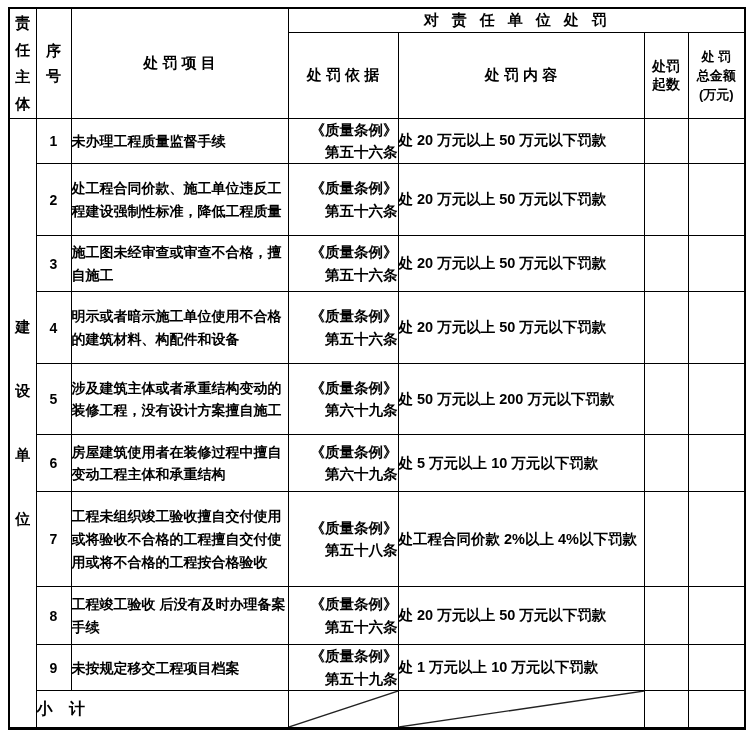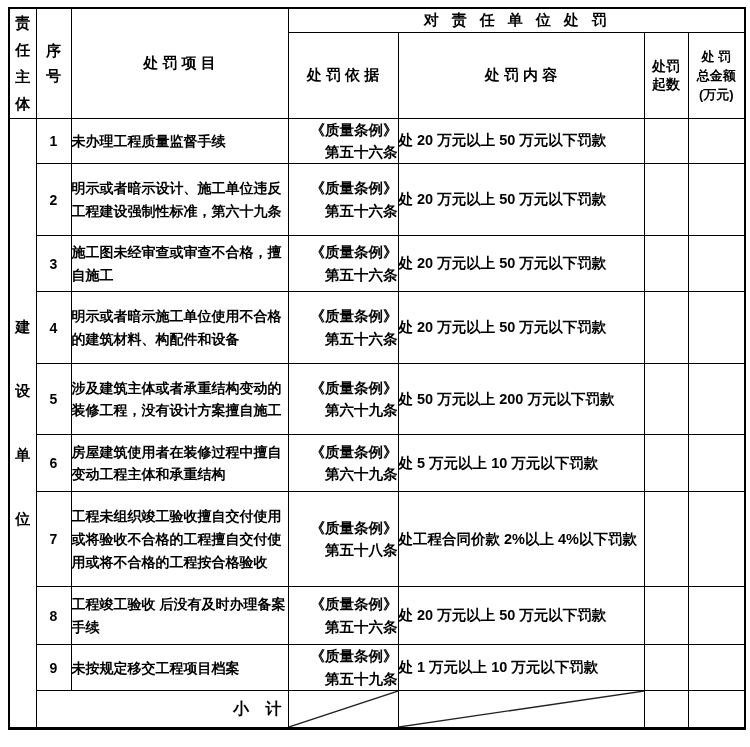--- a/index.html
+++ b/index.html
@@ -18,21 +18,21 @@
   .hdr{font-size:15px;text-align:center;}
   .hdr-entity{font-size:15px;line-height:27px;text-align:center;white-space:pre-line;}
   .hdr-no{font-size:15px;line-height:25px;text-align:center;white-space:pre-line;}
   .hdr-count{font-size:14px;line-height:18px;text-align:center;white-space:pre-line;}
   .hdr-total{font-size:13px;line-height:19px;text-align:center;white-space:pre-line;}
   .entity-body{font-size:15px;line-height:64px;text-align:center;white-space:pre-line;}
   .no-cell{font-size:14px;text-align:center;}
   .item{font-size:14px;line-height:1.62;text-align:left;padding:3px 4px 3px 8px;}
   .basis{font-size:14.5px;line-height:1.55;text-align:right;white-space:pre-line;}
   .content{font-size:14.5px;text-align:left;padding-left:10px;padding-right:4px;margin-top:16px;}
-  .subtotal{font-size:16px;text-align:right;letter-spacing:6px;}
+  .subtotal{font-size:16px;text-align:left;letter-spacing:6px;}
   td.diag{position:relative;}
   td.diag svg{position:absolute;left:0;top:0;width:100%;height:100%;display:block;}
 </style>
 </head>
 <body>
 
 <div class="page">
   <table class="penalty">
     <colgroup>
       <col style="width:27px">
@@ -75,21 +75,21 @@
       <td class="item">未办理工程质量监督手续</td>
       <td class="basis">《质量条例》
 第五十六条</td>
       <td class="content">处 20 万元以上 50 万元以下罚款</td>
       <td></td>
       <td></td>
     </tr>
 
     <tr style="height:72px">
       <td class="no-cell">2</td>
-      <td class="item">明示或者暗示设计、施工单位违反工程建设强制性标准，第六十九条</td>
+      <td class="item">处工程合同价款、施工单位违反工程建设强制性标准，降低工程质量</td>
       <td class="basis">《质量条例》
 第五十六条</td>
       <td class="content">处 20 万元以上 50 万元以下罚款</td>
       <td></td>
       <td></td>
     </tr>
 
     <tr style="height:56px">
       <td class="no-cell">3</td>
       <td class="item">施工图未经审查或审查不合格，擅自施工</td>

